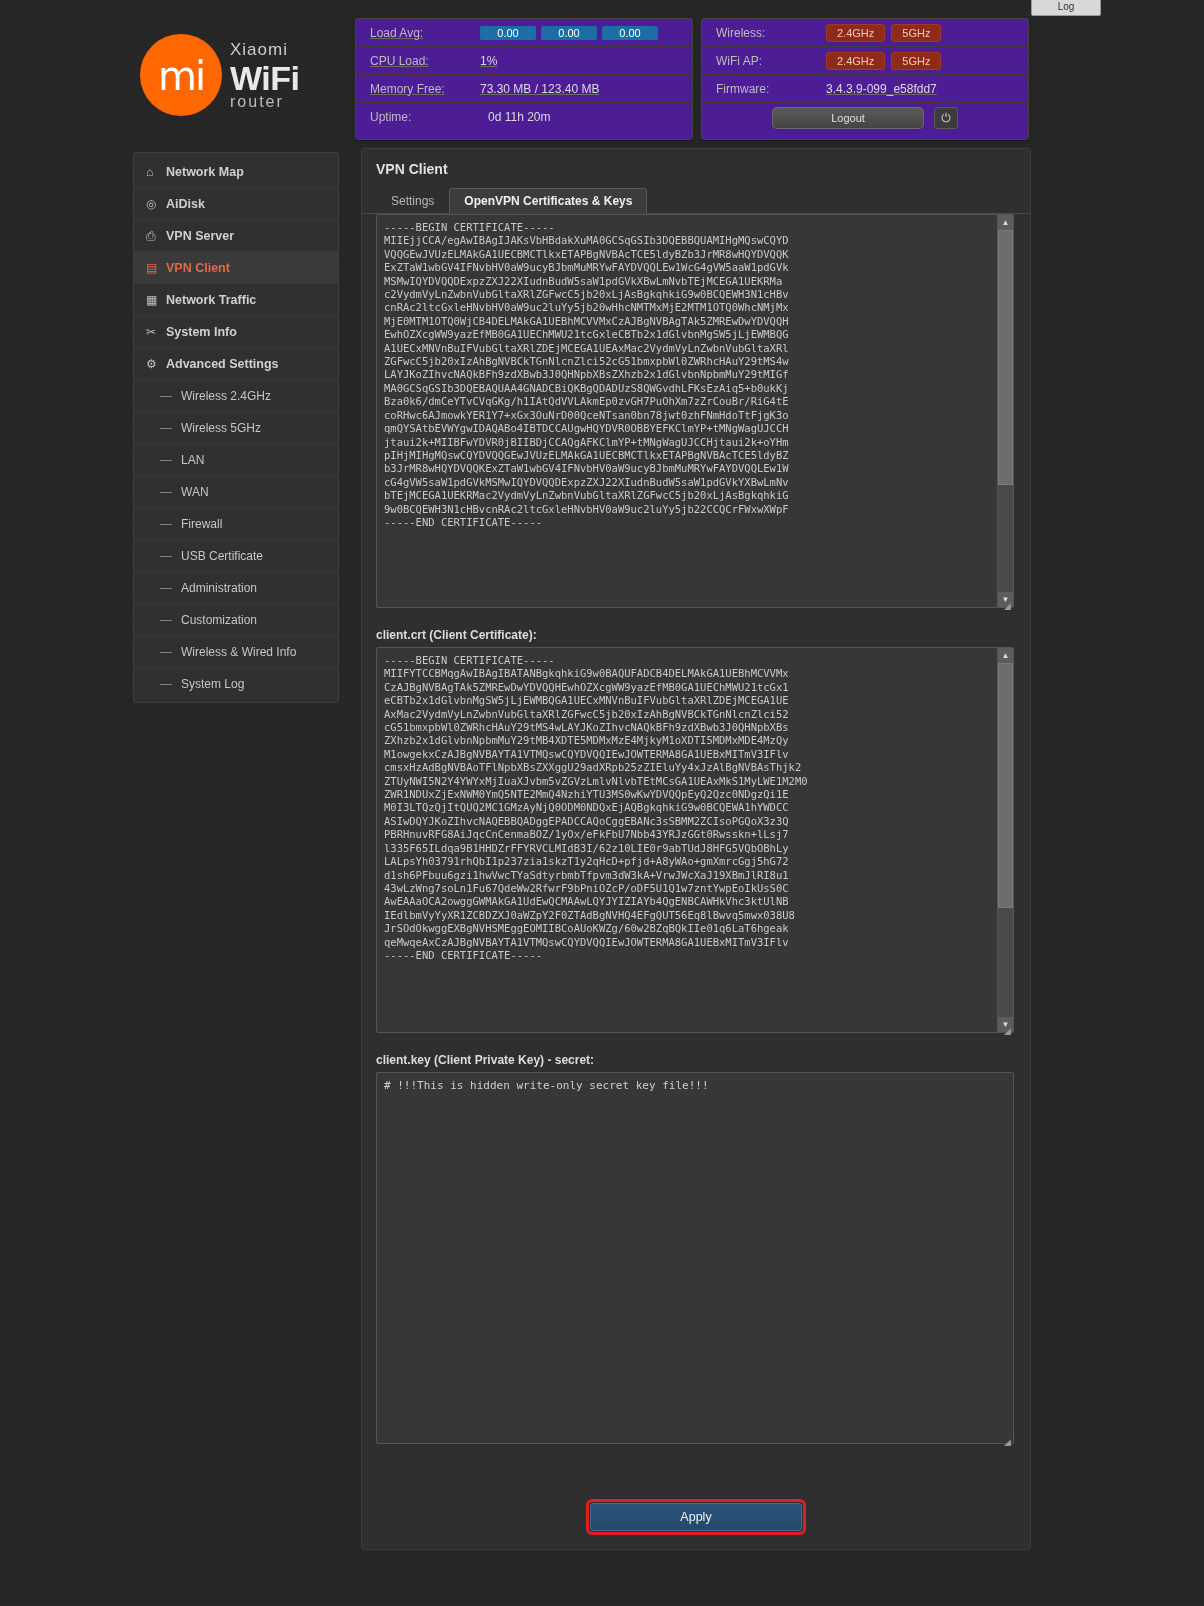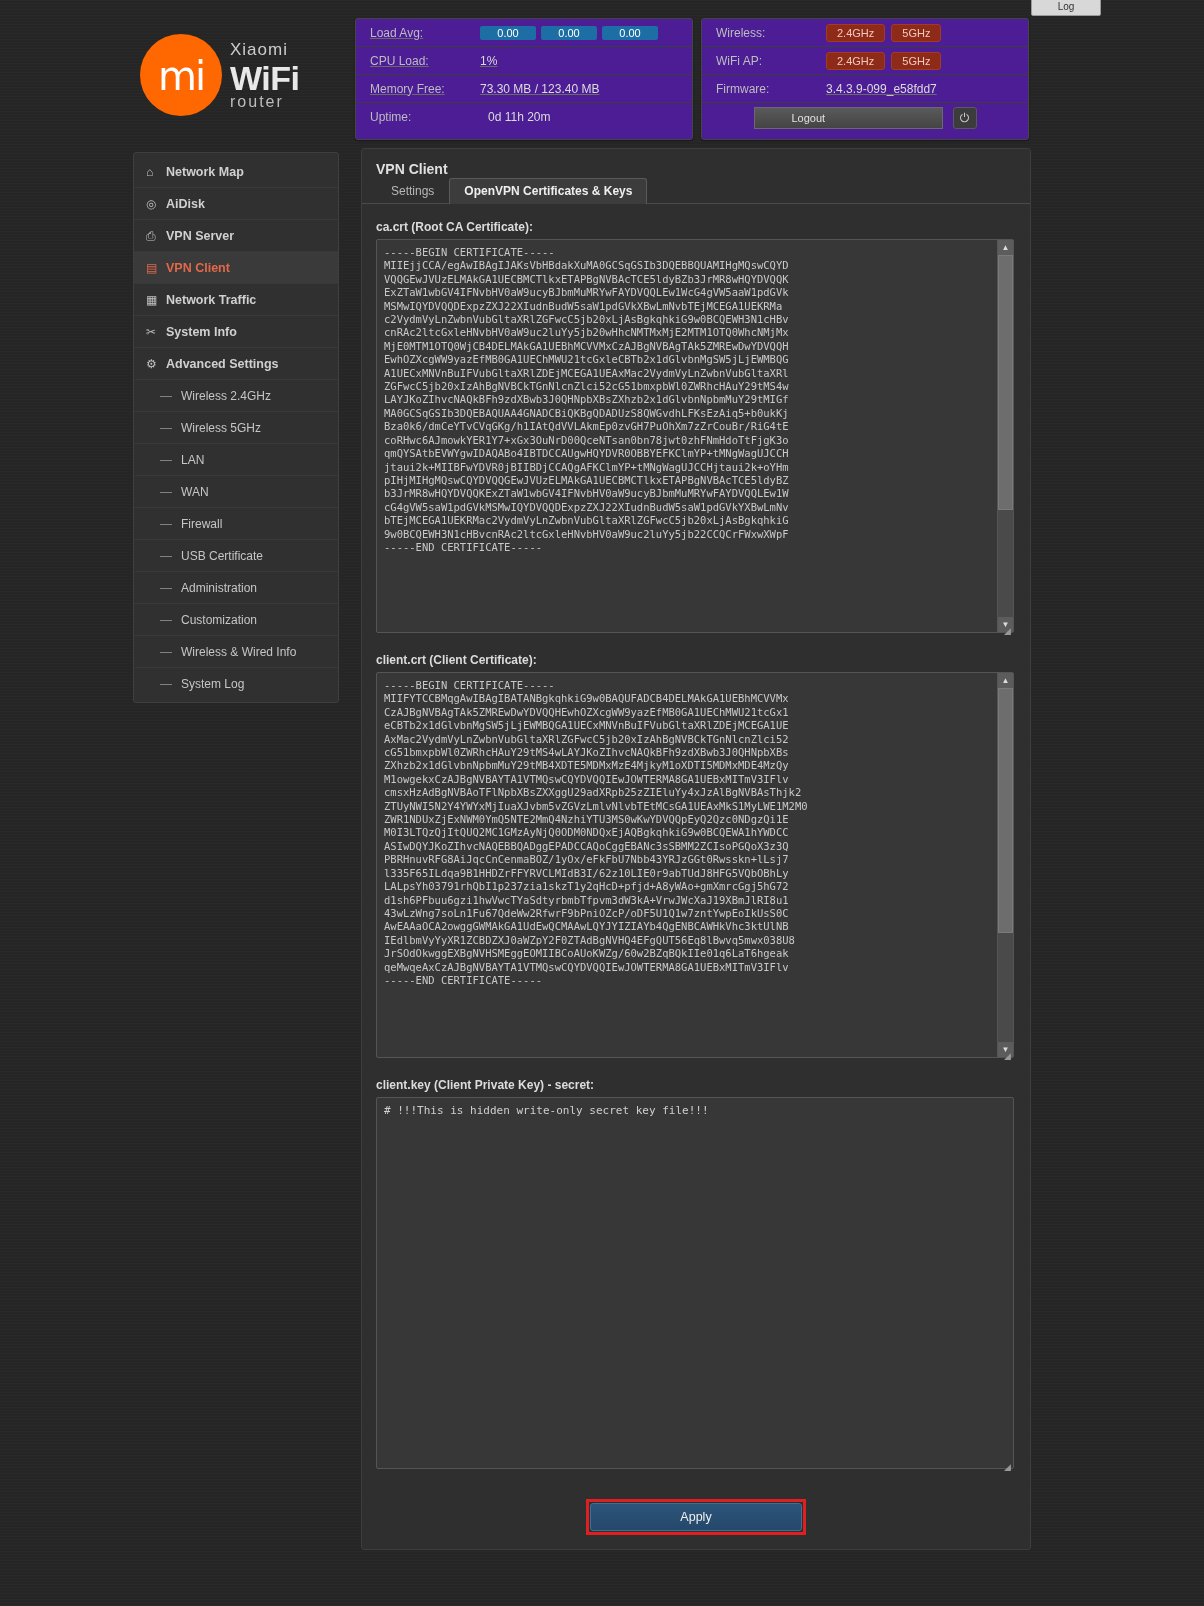--- a/index.html
+++ b/index.html
@@ -104,26 +104,25 @@
     padding: 2px 10px;
     border-radius: 3px;
     margin-right: 6px;
     border: 1px solid #a13b24;
   }
   .logout-row { display: flex; align-items: center; justify-content: center; height: 30px; gap: 10px; }
   .logout-btn {
     width: 150px; height: 20px;
     background: linear-gradient(#5a5a5a, #444);
     border: 1px solid #6a6a6a;
-    border-radius: 0;
+    border-radius: 5px;
     color: #e0e0e0;
     font-size: 11px;
-    text-align: left;
+    text-align: center;
     line-height: 20px;
-    padding-left: 37px;
   }
   .power-btn {
     width: 22px; height: 20px;
     border: 1px solid #5a5a5a;
     border-radius: 3px;
     background: #3c3c3c;
     color: #cfcfcf;
     font-size: 12px;
     text-align: center;
     line-height: 20px;
@@ -182,20 +181,21 @@
   }
   .main-title {
     color: #e0e0e0;
     font-size: 14px;
     font-weight: bold;
     padding: 12px 0 0 14px;
   }
   .tabs {
     display: flex;
     align-items: flex-end;
+    margin-top: 10px;
     padding-left: 14px;
     border-bottom: 1px solid #4a4a4a;
     height: 26px;
   }
   .tab {
     font-size: 12px;
     color: #b8b8b8;
     padding: 5px 14px;
     border: 1px solid transparent;
     border-bottom: none;
@@ -270,21 +270,21 @@
     color: #cfcfcf;
   }
   .apply-wrap {
     position: absolute;
     left: 0; right: 0; bottom: 14px;
     display: flex;
     justify-content: center;
   }
   .apply-hl {
     border: 3px solid #e02020;
-    border-radius: 0;
+    border-radius: 6px;
     padding: 1px;
   }
   .apply-btn {
     width: 210px; height: 26px;
     background: linear-gradient(#2c557a, #24486a);
     border: 1px solid #3f6f99;
     border-radius: 3px;
     color: #f0f0f0;
     font-size: 12.5px;
     text-align: center;
@@ -425,21 +425,20 @@
   </div>
 
   <div id="main">
     <div class="main-title">VPN Client</div>
 
     <div class="tabs">
       <div class="tab">Settings</div>
       <div class="tab active">OpenVPN Certificates &amp; Keys</div>
     </div>
 
-    <div class="field-label">ca.crt (Root CA Certificate):</div>
     <div class="ta-wrap">
       <textarea class="ta" id="ca-crt-textarea" spellcheck="false" style="">-----BEGIN CERTIFICATE-----
 MIIEjjCCA/egAwIBAgIJAKsVbHBdakXuMA0GCSqGSIb3DQEBBQUAMIHgMQswCQYD
 VQQGEwJVUzELMAkGA1UECBMCTlkxETAPBgNVBAcTCE5ldyBZb3JrMR8wHQYDVQQK
 ExZTaW1wbGV4IFNvbHV0aW9ucyBJbmMuMRYwFAYDVQQLEw1WcG4gVW5aaW1pdGVk
 MSMwIQYDVQQDExpzZXJ22XIudnBudW5saW1pdGVkXBwLmNvbTEjMCEGA1UEKRMa
 c2VydmVyLnZwbnVubGltaXRlZGFwcC5jb20xLjAsBgkqhkiG9w0BCQEWH3N1cHBv
 cnRAc2ltcGxleHNvbHV0aW9uc2luYy5jb20wHhcNMTMxMjE2MTM1OTQ0WhcNMjMx
 MjE0MTM1OTQ0WjCB4DELMAkGA1UEBhMCVVMxCzAJBgNVBAgTAk5ZMREwDwYDVQQH
 EwhOZXcgWW9yazEfMB0GA1UEChMWU21tcGxleCBTb2x1dGlvbnMgSW5jLjEWMBQG

